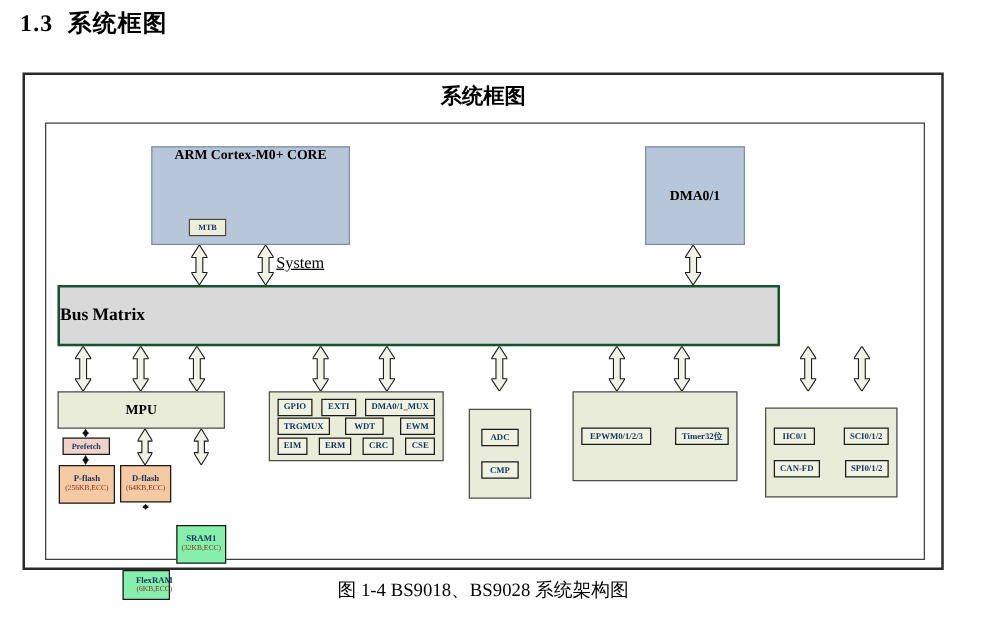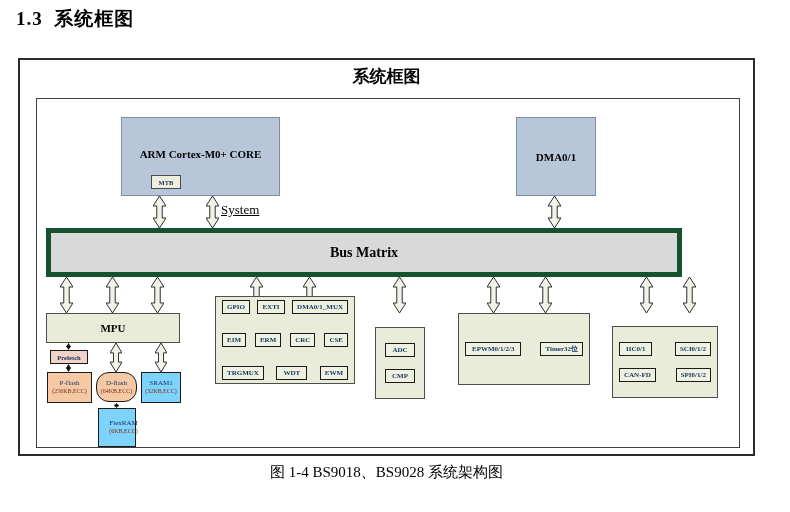--- a/index.html
+++ b/index.html
@@ -12,63 +12,63 @@
     position:absolute;left:16px;top:6px;font-size:19px;font-weight:bold;
     letter-spacing:1px;white-space:pre;
   }
   .outer-box{left:18px;top:58px;width:737px;height:398px;border:2px solid #2b2b2b;background:#fff;}
   .dg-title{left:18px;top:65px;width:737px;text-align:center;font-size:17px;font-weight:bold;}
   .inner-box{left:36px;top:98px;width:704px;height:350px;border:1px solid #3f3f3f;background:#fff;}
   .blue-box{
     background:#b8c6da;border:1px solid #7e8fa2;display:flex;align-items:center;justify-content:center;
     font-weight:bold;font-size:11px;text-align:center;
   }
-  .core-box{left:121px;top:117px;width:159px;height:79px;align-items:flex-start;padding-top:30px;}
+  .core-box{left:121px;top:117px;width:159px;height:79px;align-items:flex-start;}
   .dma-box{left:516px;top:117px;width:80px;height:79px;}
   .mtb-box{
     left:151px;top:175px;width:30px;height:14px;background:#eeeedd;border:1px solid #4a4a4a;
     display:flex;align-items:center;justify-content:center;font-size:6.5px;font-weight:bold;color:#14325c;
   }
   .bus-box{
-    left:46px;top:228px;width:636px;height:49px;background:#d9d9d9;border:5px solid #14532d;
-    display:flex;align-items:center;justify-content:center;font-size:14px;font-weight:bold;
+    left:46px;top:228px;width:578px;height:49px;background:#d9d9d9;border:2px solid #14532d;
+    display:flex;align-items:center;font-size:14px;font-weight:bold;
   }
   .sys-label{left:221px;top:202px;font-size:13px;text-decoration:underline;}
   .group-box{background:#e9ecd8;border:1px solid #4d4d4d;}
   .mpu-box{
     left:46px;top:313px;width:134px;height:30px;display:flex;align-items:center;justify-content:center;
     font-size:11px;font-weight:bold;
   }
   .grp{display:flex;flex-direction:column;justify-content:space-evenly;padding:3px 6px;}
-  .grp-sys{left:215px;top:296px;width:140px;height:88px;justify-content:space-between;}
+  .grp-sys{left:215px;top:313px;width:140px;height:56px;}
   .grp-analog{left:375px;top:327px;width:50px;height:72px;align-items:center;}
   .grp-timer{left:458px;top:313px;width:132px;height:72px;}
   .grp-comm{left:612px;top:313px;width:106px;height:72px;margin-top:13px;}
   .row{display:flex;justify-content:space-between;align-items:center;gap:3px;}
   .chip{
     background:#eff1e1;border:1px solid #1a1a1a;color:#14325c;font-weight:bold;font-size:7px;
     padding:2.5px 4px;text-align:center;white-space:nowrap;line-height:1;
   }
   .chip.wide{padding:2.5px 6px;}
   .prefetch-box{
     left:50px;top:350px;width:38px;height:14px;background:#f1d2c9;border:1px solid #1a1a1a;
     display:flex;align-items:center;justify-content:center;font-size:6.5px;font-weight:bold;color:#14325c;
   }
   .mem-box{
     border:1px solid #1a1a1a;display:flex;flex-direction:column;align-items:center;justify-content:center;
     line-height:1.25;
   }
-  .mem-name{font-size:7px;font-weight:normal;color:#14325c;}
+  .mem-name{font-size:7px;font-weight:bold;color:#14325c;}
   .mem-size{font-size:6px;color:#7d3220;}
   .flash{background:#f6c9a5;}
-  .ram{background:#7dd3fc;}
+  .ram{background:#86efac;margin-top:48px;}
   .pflash-box{left:47px;top:372px;width:45px;height:31px;}
-  .dflash-box{left:96px;top:372px;width:41px;height:30px;border-radius:13px;}
+  .dflash-box{left:96px;top:372px;width:41px;height:30px;}
   .sram1-box{left:141px;top:372px;width:40px;height:31px;}
-  .flexram-box{left:98px;top:408px;width:38px;height:39px;padding-left:13px;}
+  .flexram-box{left:98px;top:408px;width:38px;height:24px;padding-left:13px;}
   .caption{
     left:18px;top:463px;width:737px;text-align:center;font-size:15px;
   }
   .arr{position:absolute;}
   .arr svg{display:block;}
 </style>
 </head>
 <body>
 
 <div class="stage">
@@ -217,30 +217,30 @@
     <span class="mem-size">(6KB,ECC)</span>
   </div>
 
   <div class="abs group-box grp grp-sys">
     <div class="row">
       <span class="chip">GPIO</span>
       <span class="chip">EXTI</span>
       <span class="chip">DMA0/1_MUX</span>
     </div>
     <div class="row">
+      <span class="chip">TRGMUX</span>
+      <span class="chip wide">WDT</span>
+      <span class="chip">EWM</span>
+    </div>
+    <div class="row">
       <span class="chip">EIM</span>
       <span class="chip">ERM</span>
       <span class="chip">CRC</span>
       <span class="chip">CSE</span>
     </div>
-    <div class="row">
-      <span class="chip">TRGMUX</span>
-      <span class="chip wide">WDT</span>
-      <span class="chip">EWM</span>
-    </div>
   </div>
 
   <div class="abs group-box grp grp-analog">
     <span class="chip wide">ADC</span>
     <span class="chip wide">CMP</span>
   </div>
 
   <div class="abs group-box grp grp-timer">
     <div class="row">
       <span class="chip wide">EPWM0/1/2/3</span>

